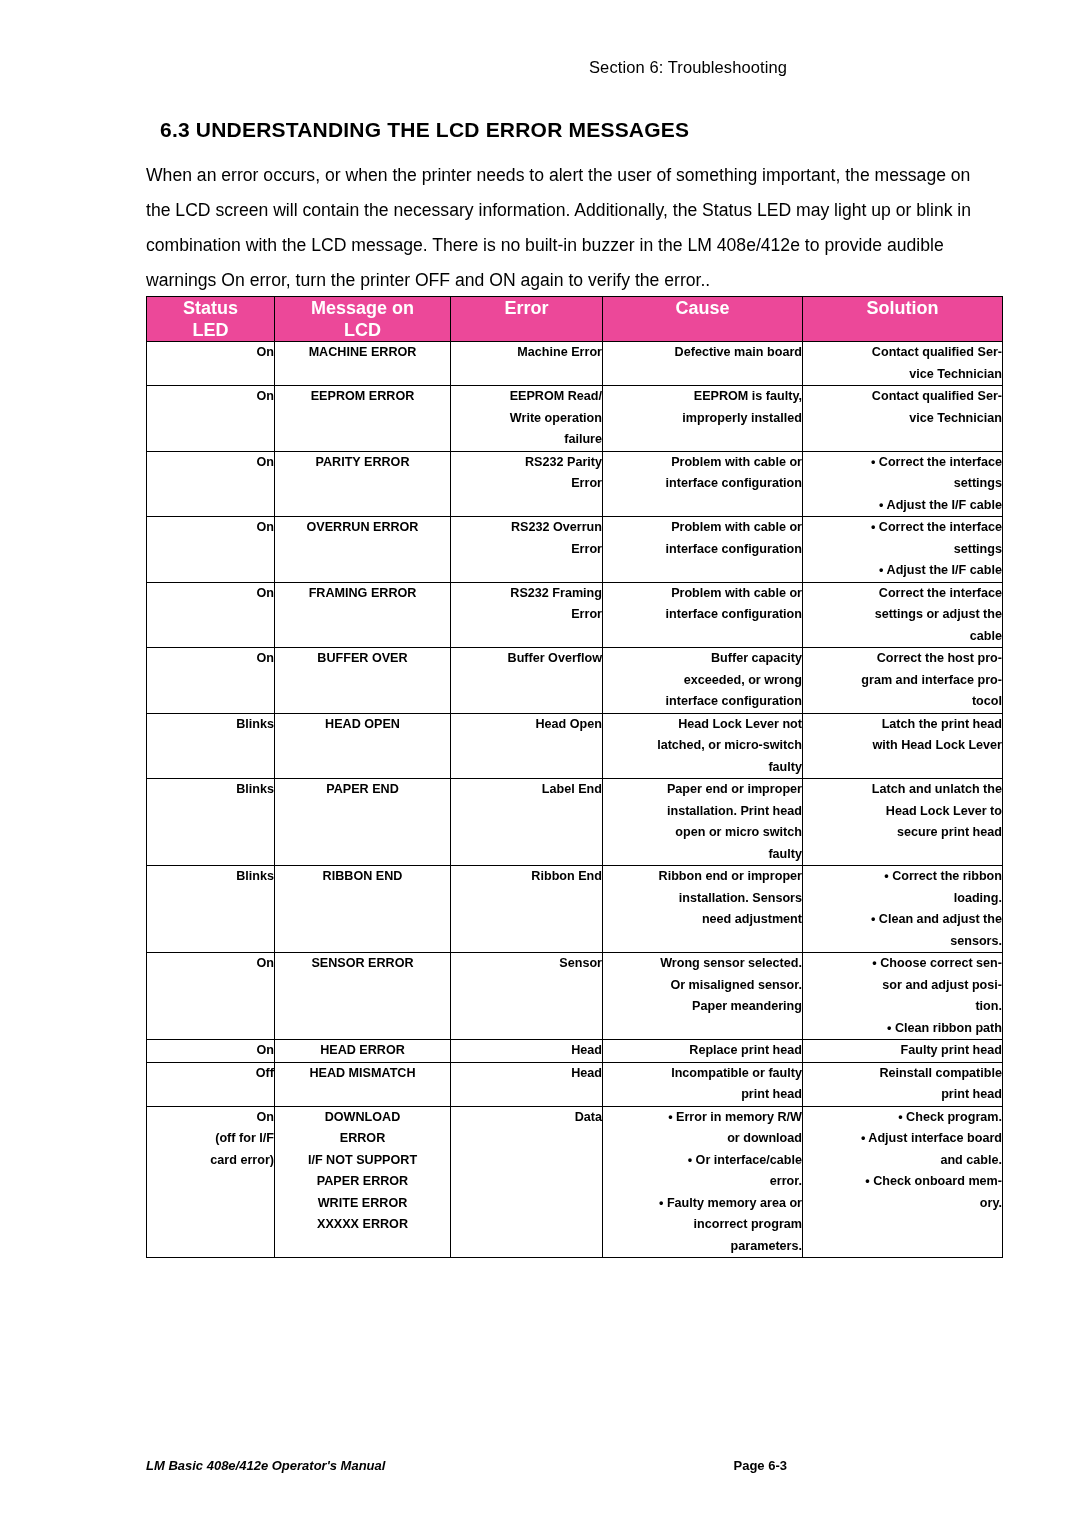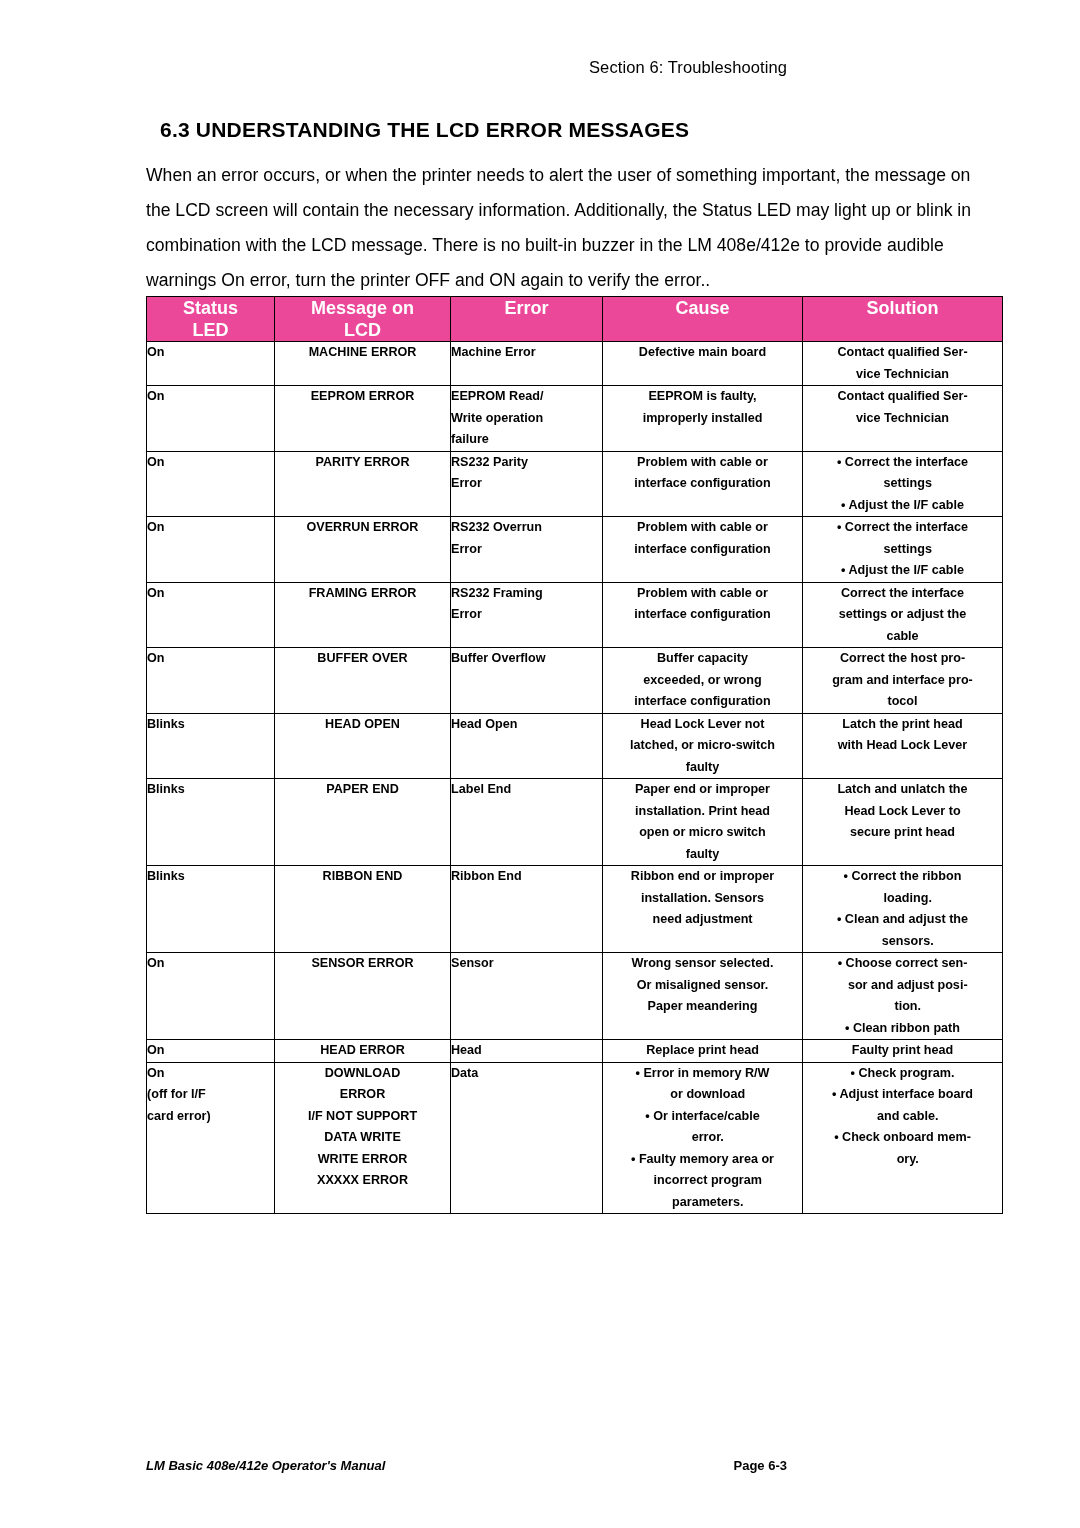--- a/index.html
+++ b/index.html
@@ -71,22 +71,22 @@
   }
   thead th .l2 {
     display: block;
   }
   tbody td {
     font-size: 12.6px;
     font-weight: bold;
     line-height: 21.5px;
     padding: 8px 6px 10px 6px;
   }
-  td.c { text-align: left; margin-top: 28px; }
-  td.l { text-align: center; }
+  td.c { text-align: right; margin-top: 28px; }
+  td.l { text-align: right; }
   td.lcd { text-align: center; }
   .line { display: block; white-space: pre; }
   .footer-left {
     position: absolute;
     bottom: 55px;
     left: 146px;
     font-size: 13px;
     font-weight: bold;
     font-style: italic;
   }
@@ -360,29 +360,48 @@
           </td>
           <td class="l">
             <span class="line">Replace print head</span>
           </td>
           <td class="l">
             <span class="line">Faulty print head</span>
           </td>
         </tr>
         <tr>
           <td class="c">
+            <span class="line">Off</span>
+          </td>
+          <td class="lcd">
+            <span class="line">HEAD MISMATCH</span>
+          </td>
+          <td class="c">
+            <span class="line">Head</span>
+          </td>
+          <td class="l">
+            <span class="line">Incompatible or faulty</span>
+            <span class="line">print head</span>
+          </td>
+          <td class="l">
+            <span class="line">Reinstall compatible</span>
+            <span class="line">print head</span>
+          </td>
+        </tr>
+        <tr>
+          <td class="c">
             <span class="line">On</span>
             <span class="line">(off for I/F</span>
             <span class="line">card error)</span>
           </td>
           <td class="lcd">
             <span class="line">DOWNLOAD</span>
             <span class="line">ERROR</span>
             <span class="line">I/F NOT SUPPORT</span>
-            <span class="line">DATA WRITE</span>
+            <span class="line">PAPER ERROR</span>
             <span class="line">WRITE ERROR</span>
             <span class="line">XXXXX ERROR</span>
           </td>
           <td class="c">
             <span class="line">Data</span>
           </td>
           <td class="l">
             <span class="line">• Error in memory R/W</span>
             <span class="line">   or download</span>
             <span class="line">• Or interface/cable</span>

